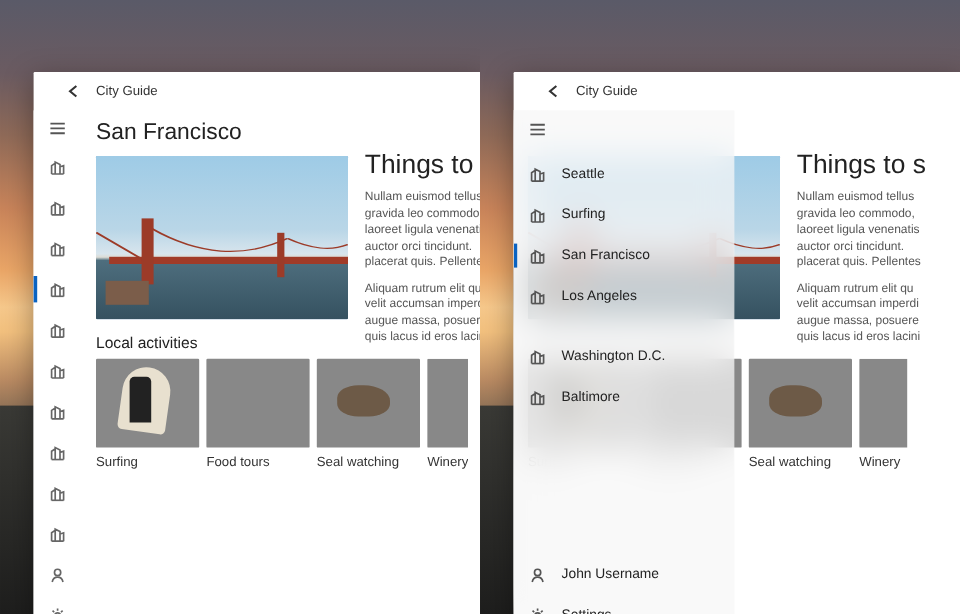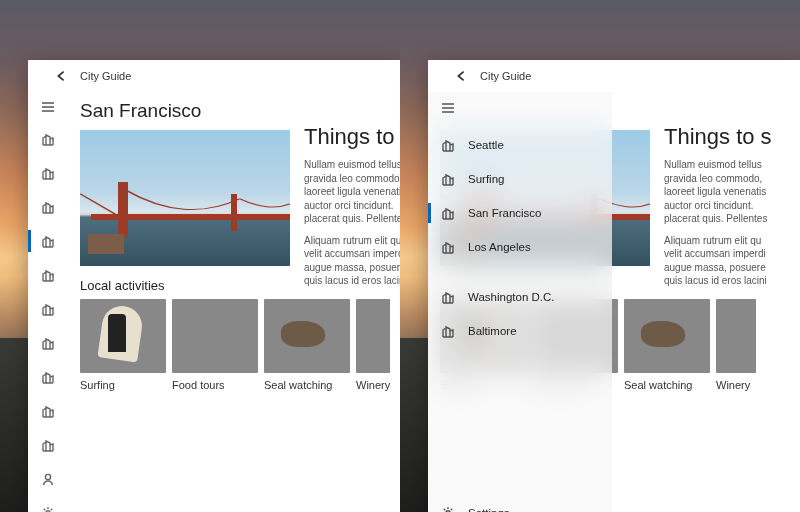--- a/index.html
+++ b/index.html
@@ -351,20 +351,28 @@
                     <use href="#i-city"></use>
                   </svg>
                 </span>
                 <span class="lbl">Baltimore</span>
               </div>
             </div>
           <div class="fly-bottom" id="fly-footer">
               <div class="fly-item">
                 <span class="ico">
                   <svg viewBox="0 0 14 14">
+                    <use href="#i-user"></use>
+                  </svg>
+                </span>
+                <span class="lbl">John Username</span>
+              </div>
+              <div class="fly-item">
+                <span class="ico">
+                  <svg viewBox="0 0 14 14">
                     <use href="#i-gear"></use>
                   </svg>
                 </span>
                 <span class="lbl">Settings</span>
               </div>
             </div>
         </div>
       </div>
     </div>
   </div>

